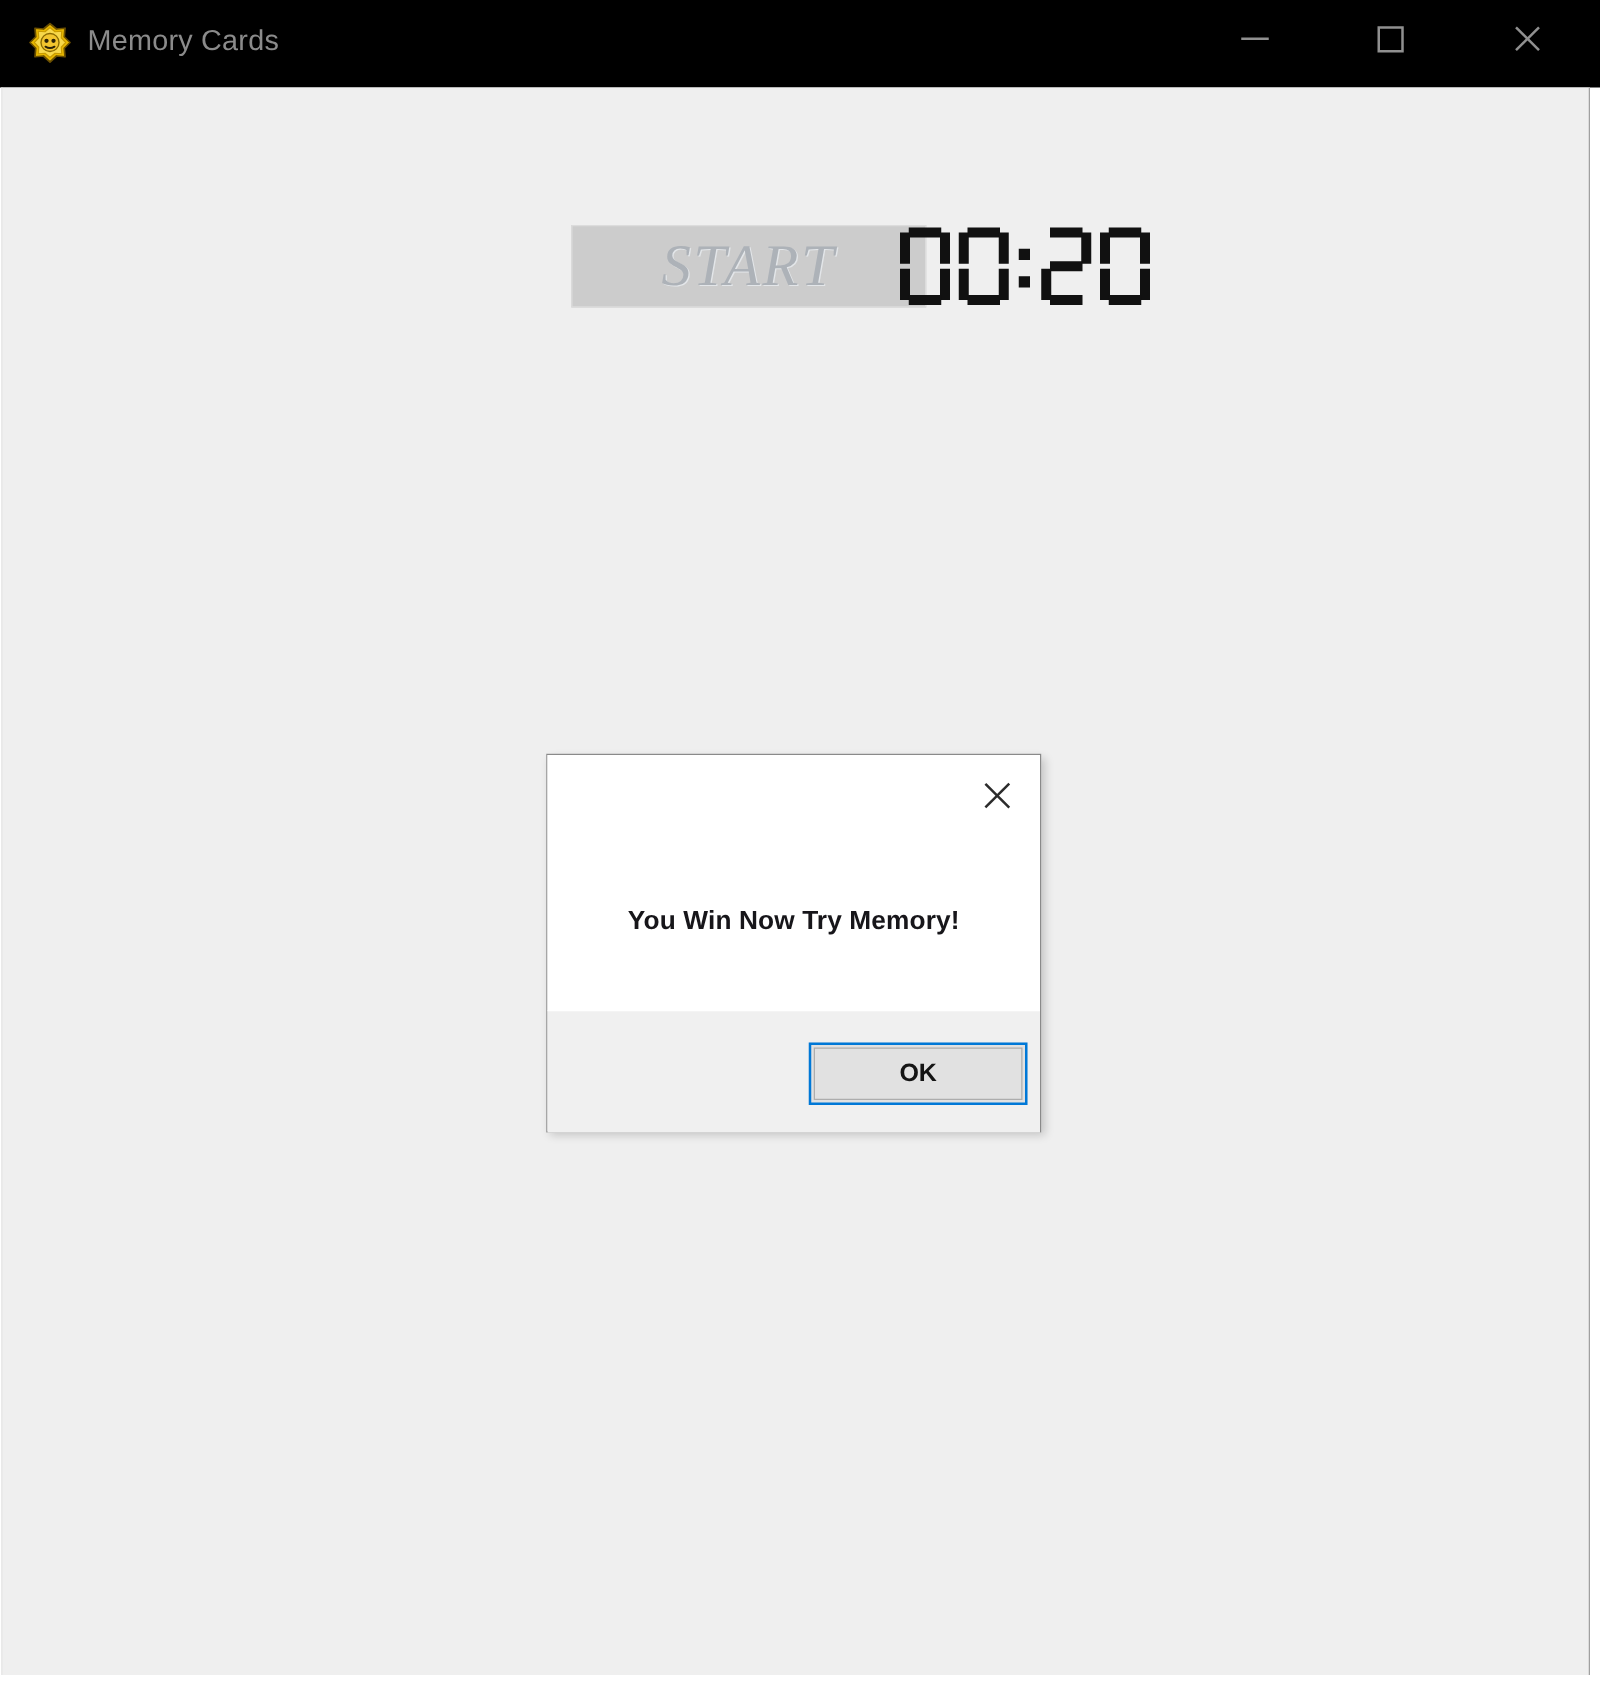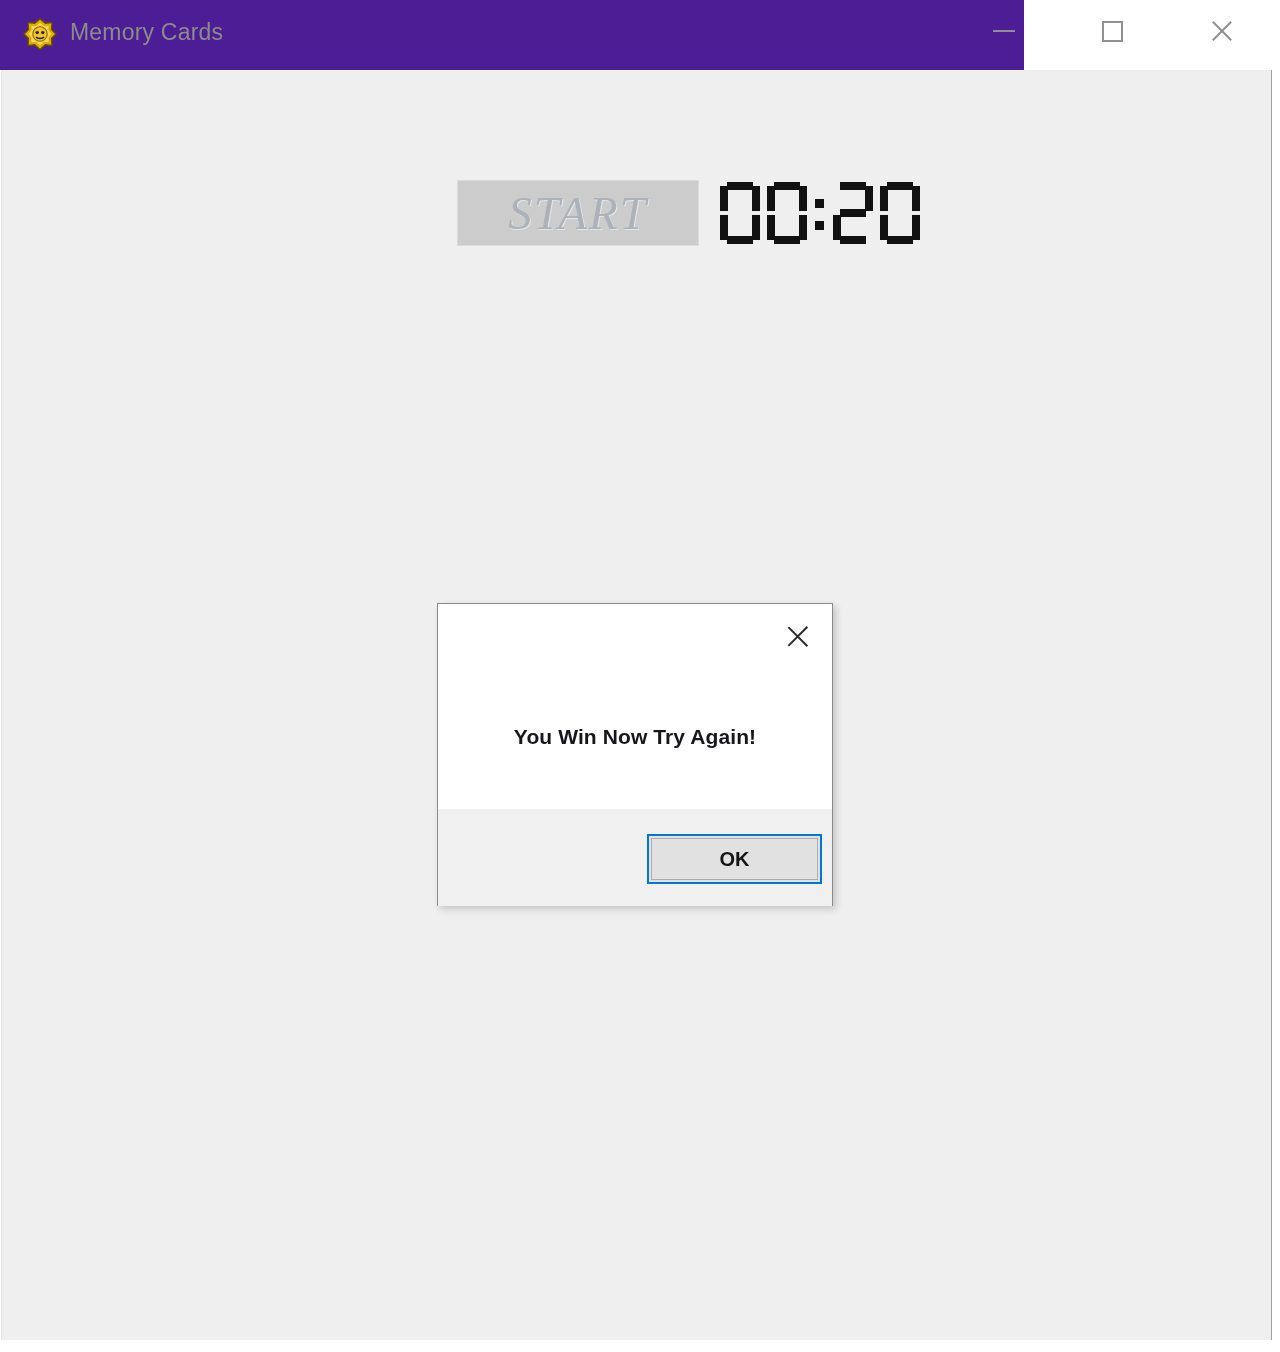--- a/index.html
+++ b/index.html
@@ -17,23 +17,23 @@
     left: 0; top: 0;
     width: 1280px;
     height: 1352px;
     background: #ffffff;
   }
 
   
   #title-bar {
     position: absolute;
     left: 0; top: 0;
-    width: 1024px;
+    width: 1280px;
     height: 70px;
-    background: #4c1d95;
+    background: #000000;
     display: flex;
     align-items: center;
   }
 
   #app-icon {
     position: absolute;
     left: 21px;
     top: 17px;
     width: 38px;
     height: 38px;
@@ -100,21 +100,21 @@
     border-left: 1px solid #e6e6e6;
     border-right: 1px solid #a0a0a0;
     box-sizing: border-box;
   }
 
   
   #start-button {
     position: absolute;
     left: 455px;
     top: 110px;
-    width: 242px;
+    width: 284px;
     height: 66px;
     background: #cccccc;
     border: 1px solid #dcdcdc;
     box-sizing: border-box;
     display: flex;
     align-items: center;
     justify-content: center;
     padding: 0;
   }
   #start-button-label {
@@ -362,21 +362,21 @@
           <i class="seg h d"></i>
       </span>
     </div>
 
     <div id="dialog">
 
       <div id="dialog-body">
         <button id="dialog-close-button">
           <span class="dlg-x"></span>
         </button>
-        <div id="dialog-message">You Win Now Try Again!</div>
+        <div id="dialog-message">You Win Now Try Memory!</div>
       </div>
 
       <div id="dialog-footer">
         <button id="dialog-ok-button">
           <span class="inner-edge"></span>
           <span id="dialog-ok-label">OK</span>
         </button>
       </div>
     </div>
 

